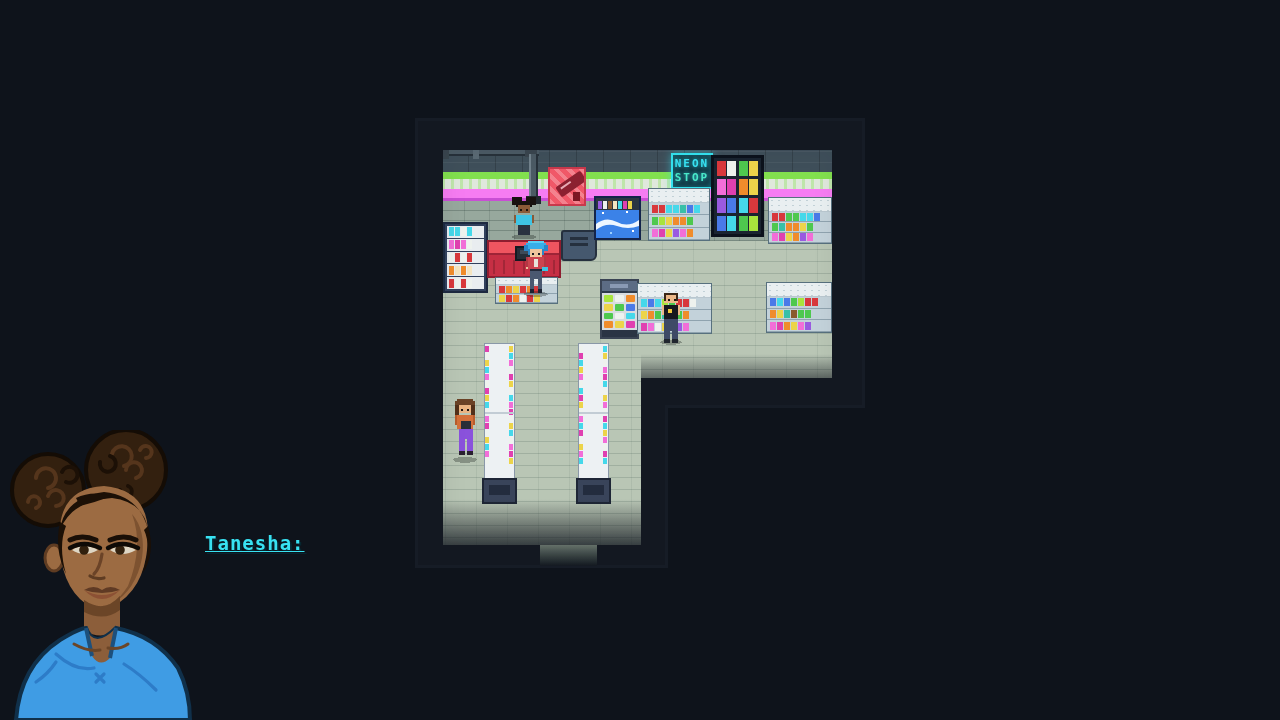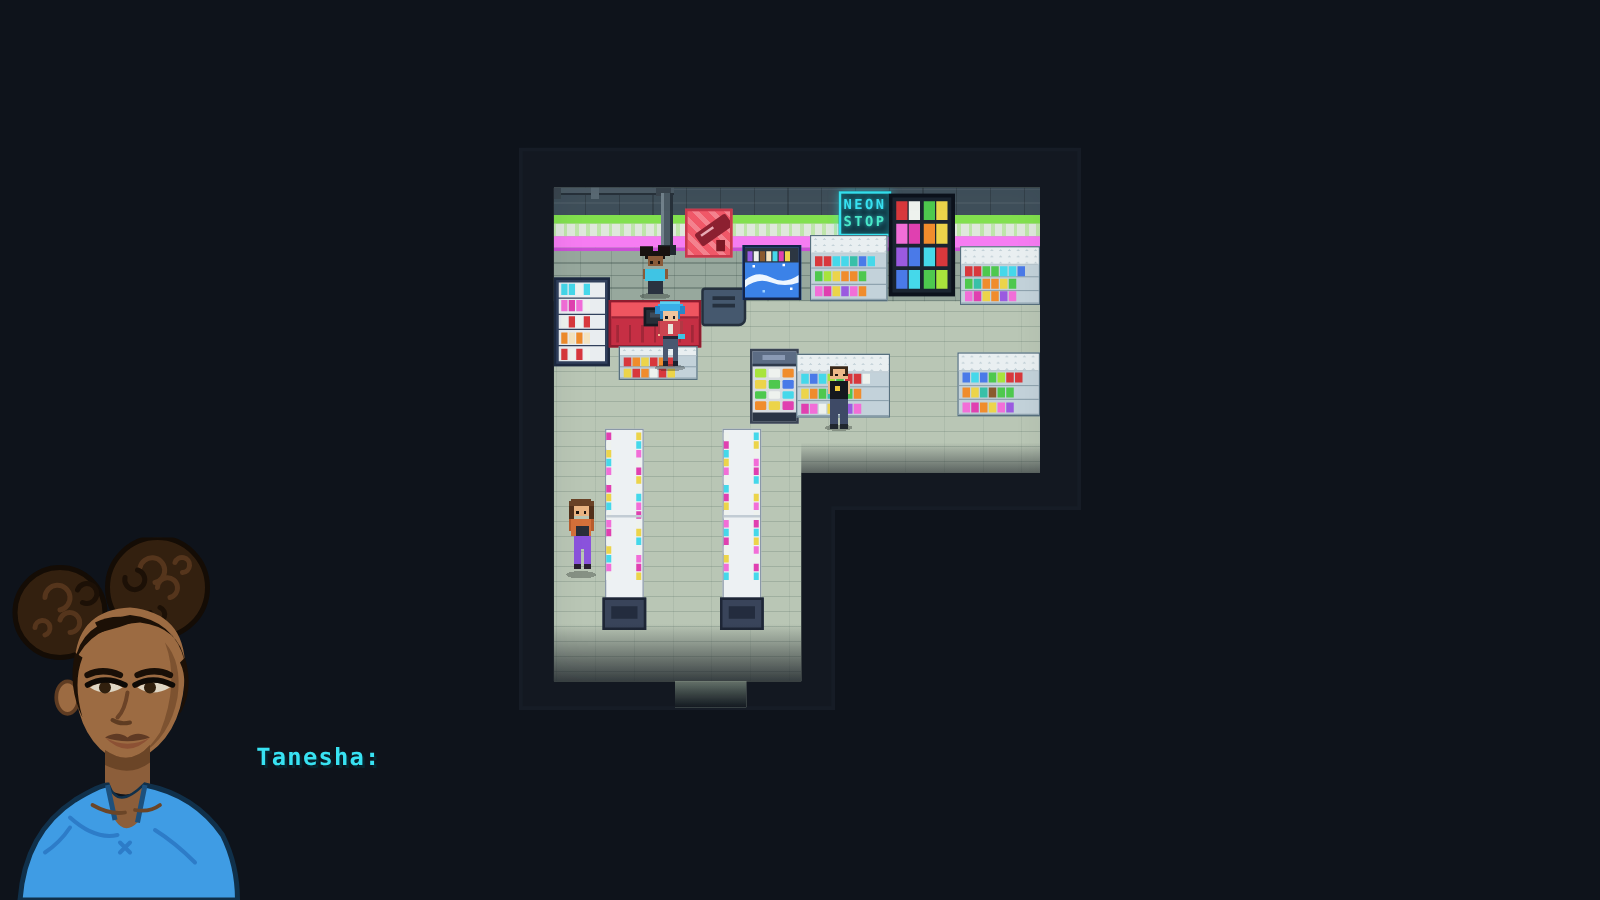--- a/index.html
+++ b/index.html
@@ -123,22 +123,22 @@
   .p-blue{background:#4a7ae8}.p-purple{background:#9a5ae0}.p-white{background:#eef2ee}
   .p-teal{background:#38c0a8}.p-magenta{background:#e040b0}.p-lime{background:#a8e43c}
   .p-cream{background:#f4e4c0}.p-brown{background:#8a5a2e}
 
   .sprite{position:absolute;}
   .sprite svg{display:block;}
 
   
   .dialogue{position:absolute;left:0;top:430px;width:1280px;height:290px;}
   .portrait{position:absolute;left:0;top:0;width:200px;height:290px;}
-  .speaker{position:absolute;left:205px;top:595px;font-size:19px;font-weight:bold;
-    color:var(--c-name);letter-spacing:1px;text-shadow:2px 2px 0 rgba(5,40,50,0.9);}
+  .speaker{position:absolute;left:205px;top:532px;font-size:19px;font-weight:bold;
+    color:var(--c-name);letter-spacing:1px;text-shadow:2px 2px 0 rgba(5,40,50,0.9);text-decoration:underline;}
   .line{position:absolute;left:204px;top:590px;font-size:16px;color:var(--c-text);
     letter-spacing:2.6px;text-shadow:1px 1px 0 rgba(0,0,0,0.85);}
 </style>
 </head>
 <body>
 
 <div class="stage">
 
   <div class="store-frame">
     <div class="frame-edge"></div>

